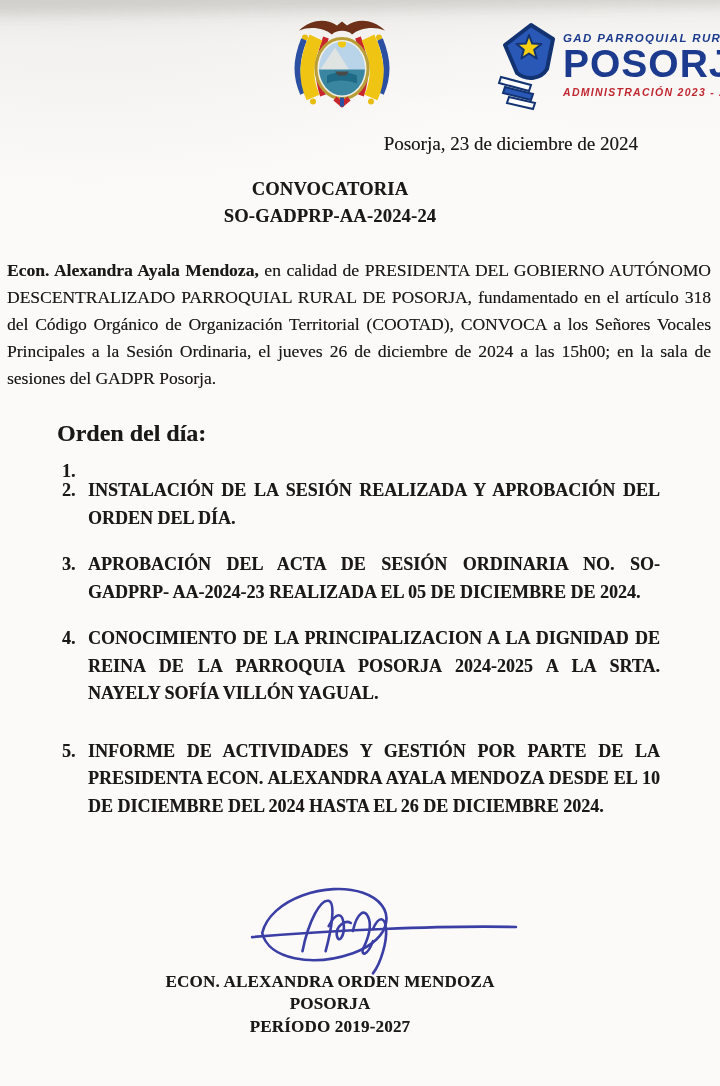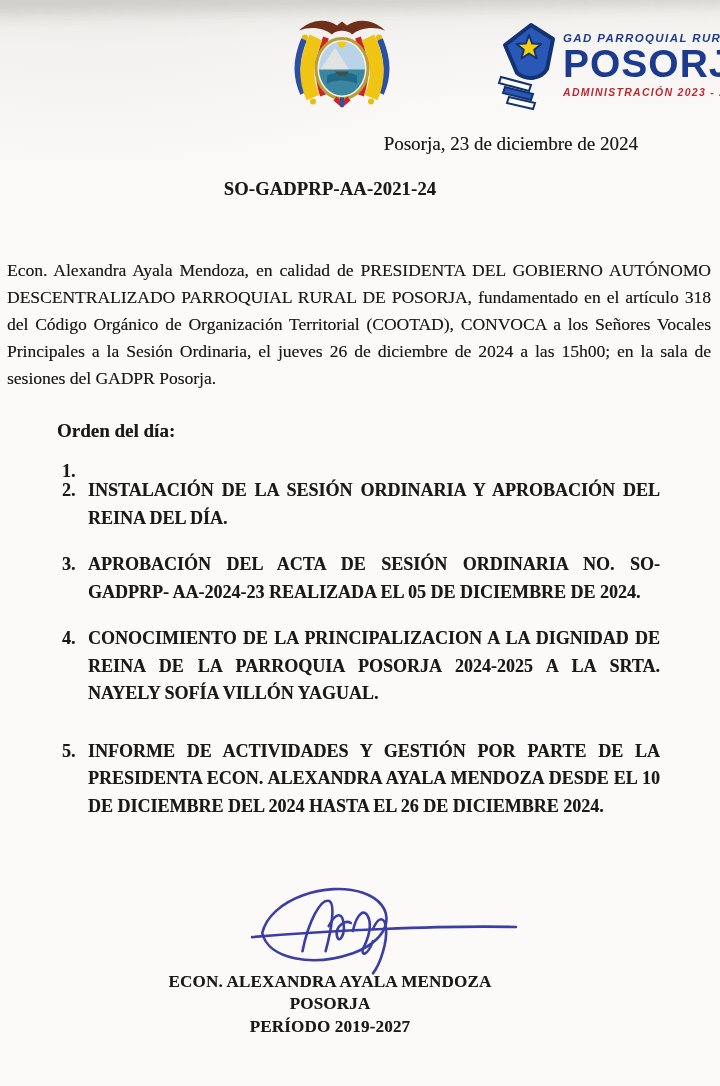--- a/index.html
+++ b/index.html
@@ -57,24 +57,24 @@
     position:absolute;top:133px;right:82px;font-size:19px;
   }
   .title-block{
     position:absolute;top:176px;left:0;width:660px;text-align:center;
     font-weight:bold;font-size:18.5px;line-height:27px;letter-spacing:.2px;
   }
   .intro{
     position:absolute;top:239px;left:7px;right:9px;
     font-size:17.5px;line-height:27px;text-align:justify;
   }
-  .intro .b{ font-weight:normal; }
+  .intro .b{ font-weight:bold; }
 
   .agenda-heading{
-    position:absolute;top:420px;left:57px;font-weight:bold;font-size:19px;
+    position:absolute;top:420px;left:57px;font-weight:bold;font-size:24px;
   }
   .agenda{
     position:absolute;top:458px;left:60px;width:600px;
   }
   .agenda-item{
     position:relative;padding-left:28px;margin-bottom:19px;
     font-weight:bold;font-size:18px;line-height:27.5px;text-align:justify;
   }
   .agenda-item:last-child{ margin-top:30px; }
   .agenda-item .num{ position:absolute;left:2px;top:0; }
@@ -130,44 +130,45 @@
     <div class="brand-text">
       <div class="brand-small">GAD PARROQUIAL RURAL</div>
       <div class="brand-name">POSORJA</div>
       <div class="brand-admin">ADMINISTRACIÓN 2023 - 2027</div>
     </div>
   </div>
 
   <div class="date-line doc-text">Posorja, 23 de diciembre de 2024</div>
 
   <div class="title-block doc-text">
-    <div>SO-GADPRP-AA-2021-24</div>
+    <div>CONVOCATORIA</div>
+    <div>SO-GADPRP-AA-2024-24</div>
   </div>
 
   <p class="intro doc-text"><span class="b">Econ. Alexandra Ayala Mendoza,</span><span> en calidad de PRESIDENTA DEL GOBIERNO AUTÓNOMO DESCENTRALIZADO PARROQUIAL RURAL DE POSORJA, fundamentado en el artículo 318 del Código Orgánico de Organización Territorial (COOTAD), CONVOCA a los Señores Vocales Principales a la Sesión Ordinaria, el jueves 26 de diciembre de 2024 a las 15h00; en la sala de sesiones del GADPR Posorja.</span></p>
 
   <div class="agenda-heading doc-text">Orden del día:</div>
 
   <div class="agenda">
       <div class="agenda-item"><span class="num doc-text">1.</span></div>
-      <div class="agenda-item"><span class="num doc-text">2.</span><span class="txt doc-text">INSTALACIÓN DE LA SESIÓN ORDINARIA Y APROBACIÓN DEL REINA DEL DÍA.</span></div>
+      <div class="agenda-item"><span class="num doc-text">2.</span><span class="txt doc-text">INSTALACIÓN DE LA SESIÓN REALIZADA Y APROBACIÓN DEL ORDEN DEL DÍA.</span></div>
       <div class="agenda-item"><span class="num doc-text">3.</span><span class="txt doc-text">APROBACIÓN DEL ACTA DE SESIÓN ORDINARIA NO. SO-GADPRP- AA-2024-23 REALIZADA EL 05 DE DICIEMBRE DE 2024.</span></div>
       <div class="agenda-item"><span class="num doc-text">4.</span><span class="txt doc-text">CONOCIMIENTO DE LA PRINCIPALIZACION A LA DIGNIDAD DE REINA DE LA PARROQUIA POSORJA 2024-2025 A LA SRTA. NAYELY SOFÍA VILLÓN YAGUAL.</span></div>
       <div class="agenda-item"><span class="num doc-text">5.</span><span class="txt doc-text">INFORME DE ACTIVIDADES Y GESTIÓN POR PARTE DE LA PRESIDENTA ECON. ALEXANDRA AYALA MENDOZA DESDE EL 10 DE DICIEMBRE DEL 2024 HASTA EL 26 DE DICIEMBRE 2024.</span></div>
     </div>
 
   <svg class="signature-scribble" viewBox="0 0 290 106" aria-hidden="true">
     <g fill="none" style="stroke:var(--ink-blue)" stroke-width="2.6" stroke-linecap="round" opacity="0.92">
       <path d="M30 62 C38 28 95 10 130 22 C165 34 160 68 120 82 C80 96 36 88 30 62 Z"></path>
       <path d="M70 80 C76 50 88 28 96 30 C103 32 99 58 93 80"></path>
       <path d="M96 55 C104 40 110 42 111 54 C112 64 106 74 104 64 C103 56 112 48 118 52"></path>
       <path d="M120 60 C124 42 132 36 136 48 C139 58 134 70 130 78 C128 84 134 86 140 70"></path>
       <path d="M140 58 C146 44 152 46 153 58 C154 70 148 92 140 102"></path>
       <path d="M20 66 C90 60 210 54 282 56"></path>
     </g>
   </svg>
 
   <div class="sign-block doc-text">
-      <div>ECON. ALEXANDRA AYALA MENDOZA</div>
+      <div>ECON. ALEXANDRA ORDEN MENDOZA</div>
       <div>POSORJA</div>
       <div>PERÍODO 2019-2027</div>
     </div>
 </div>
 
 </body></html>

